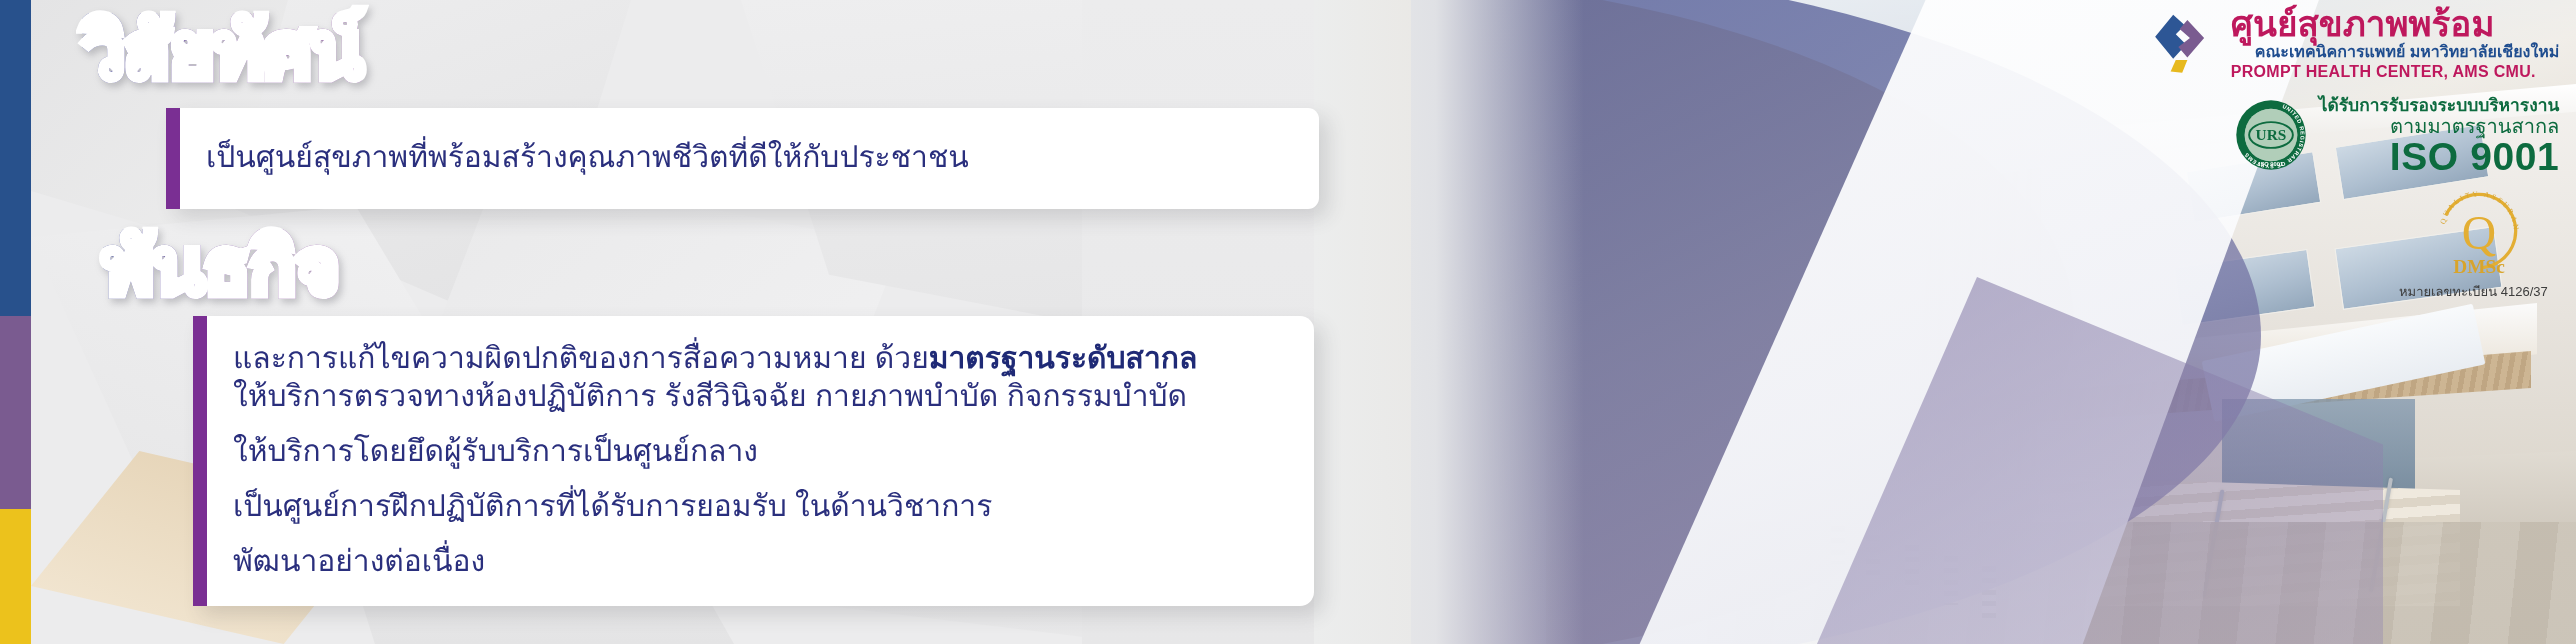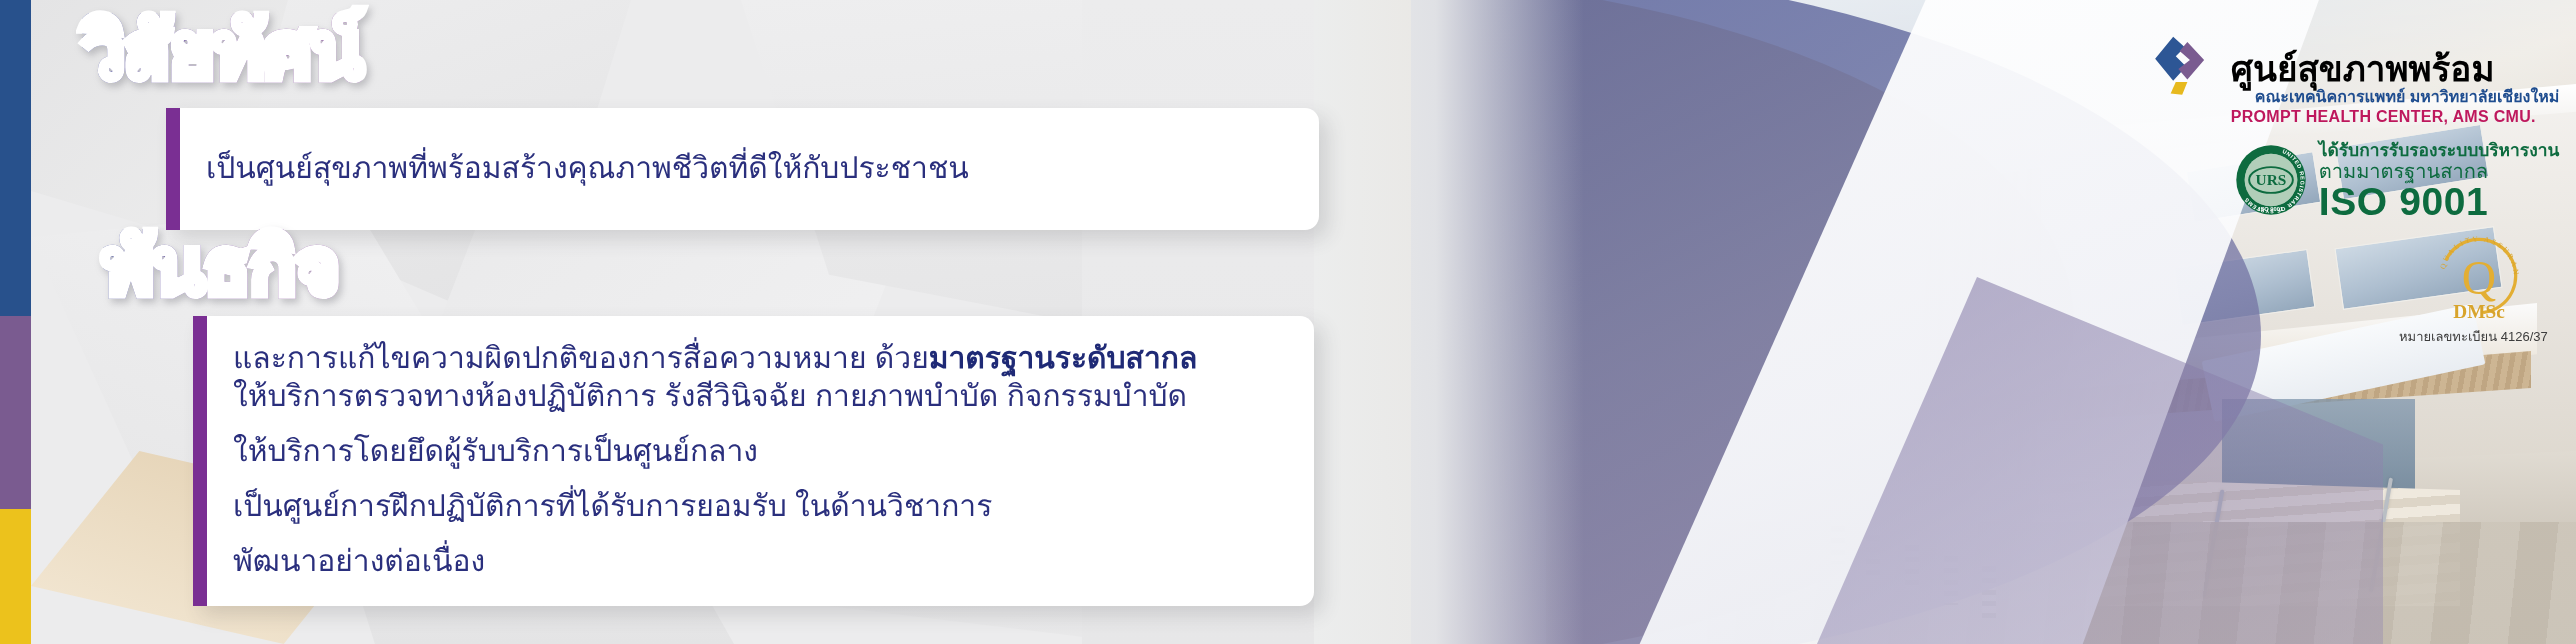--- a/index.html
+++ b/index.html
@@ -162,47 +162,47 @@
     position:absolute;
     background:#ffffff;
     border-radius:0 14px 14px 0;
     box-shadow:9px 9px 19.3px rgba(60,60,70,.16);
     display:flex;
     align-items:stretch;
   }
   .card-accent { width:14px; background:#7a2f93; flex:0 0 14px; }
   .card-body { padding:13px 35px 15.5px 26px; display:flex; flex-direction:column; justify-content:center; }
 
-  #vision-card  { left:166px; top:108px; width:1153px; height:122px; }
+  #vision-card  { left:166px; top:108px; width:1153px; height:101px;border-radius:11px; }
   #mission-card { left:193px; top:316px; width:1121px; height:290px; }
 
   .line {
     color:#2a2f7d;
     font-size:30px;
     line-height:1.28;
     white-space:nowrap;
     font-family:"Liberation Sans","DejaVu Sans",sans-serif;
   }
   .line.spaced { margin-top:16.7px; }
   .line b { font-weight:bold; color:#1f2a76; }
 
   
   .badges { position:absolute; right:16.7px; top:6.4px; z-index:10; width:638px; text-align:right; }
 
   .logo-row { display:flex; align-items:center; justify-content:flex-end; gap:14px; }
   .logo-mark { position:relative; width:67px; height:67px; flex:0 0 67px; }
   .logo-text { text-align:left; }
   .logo-title {
-    color:#000000; font-weight:bold; font-size:35px; line-height:1.02; white-space:nowrap;margin-top:45px;
+    color:#be185d; font-weight:bold; font-size:35px; line-height:1.02; white-space:nowrap;
   }
   .logo-sub-th { color:#1f4d8f; font-weight:bold; font-size:16px; line-height:1.25; white-space:nowrap;margin-left:24px; }
   .logo-sub-en { color:#be185d; font-weight:bold; font-size:16px; letter-spacing:0.3px; line-height:1.25; white-space:nowrap; }
 
   .iso-row { display:flex; align-items:center; justify-content:flex-end; gap:11.6px; margin-top:13px; }
-  .iso-text { text-align:left; color:#0d6b3f; }
+  .iso-text { text-align:right; color:#0d6b3f; }
   .iso-l1 { font-size:17.4px; font-weight:bold; line-height:1.15; white-space:nowrap; }
   .iso-l2 { font-size:20px; font-weight:normal; line-height:1.12; white-space:nowrap; }
   .iso-l3 { font-size:39px; font-weight:bold; line-height:1.02; letter-spacing:0.6px; white-space:nowrap; }
 
   .q-row { margin-top:6.4px; display:flex; flex-direction:column; align-items:flex-end; }
   .q-reg { color:#3d3d3d; font-size:13px; margin-top:1.3px; white-space:nowrap; padding-right:11.6px; }
 </style>
 </head>
 <body>
 

